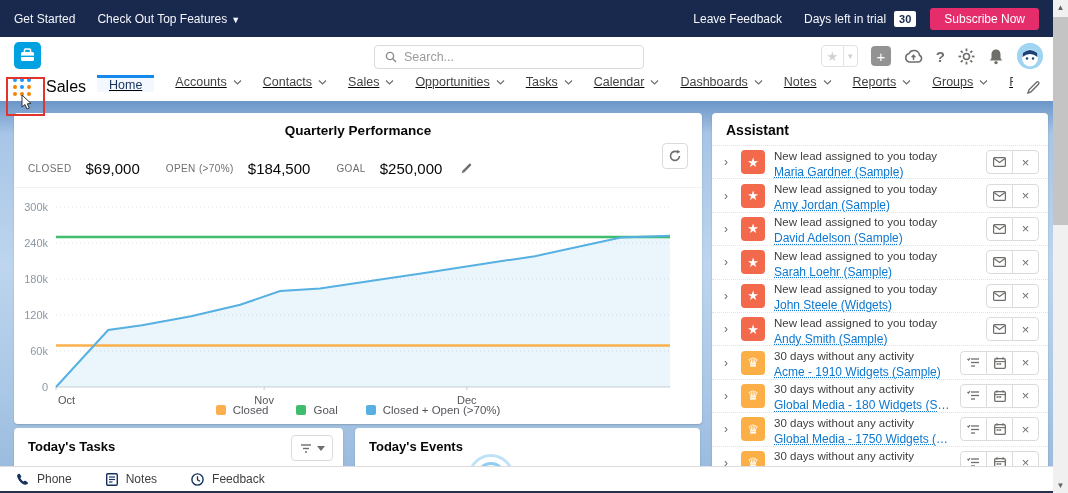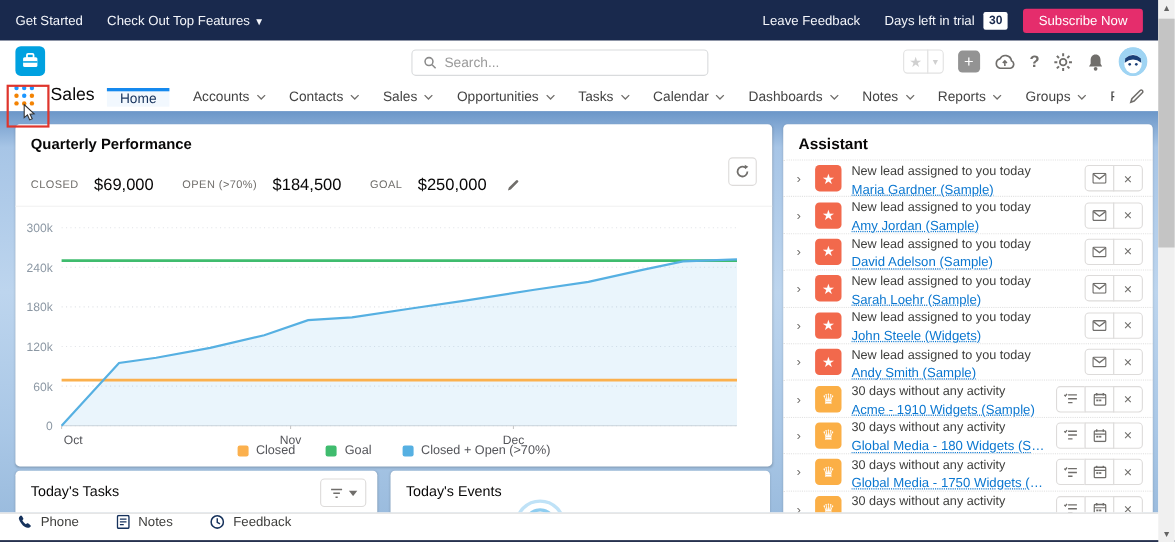--- a/index.html
+++ b/index.html
@@ -38,33 +38,33 @@
             display:flex; align-items:center; justify-content:center; }
 
   
   .navrow { position:absolute; left:0; top:75px; width:1053px; height:26px; background:#fff; display:flex; align-items:stretch; }
   .waffle { position:absolute; left:13px; top:3px; width:22px; height:20px; display:grid;
             grid-template-columns:repeat(3,5px); grid-template-rows:repeat(3,5px); gap:2px; cursor:pointer; }
   .waffle i { width:4px; height:4px; border-radius:50%; }
   .annot-box { position:absolute; left:6px; top:77px; width:39px; height:39px; border:2px solid #df352c; z-index:30; pointer-events:none; }
   .cursor-ptr { position:absolute; left:20px; top:94px; z-index:31; pointer-events:none; }
   .app-name { position:absolute; left:46px; top:3px; font-size:16px; color:#080707; }
-  .tabs { position:absolute; left:97px; right:40px; top:0; height:26px; display:flex; align-items:center; gap:21px; overflow:hidden; }
+  .tabs { position:absolute; left:97px; right:40px; top:0; height:26px; display:flex; align-items:flex-start; gap:21px; overflow:hidden;text-decoration:underline; }
   .tab { display:flex; align-items:center; gap:6px; font-size:12.5px; color:#444; cursor:pointer; white-space:nowrap; }
   .tab.active { background:#f2f8fe; border-top:3px solid #1589ee; padding:0 12px; color:#16325c; }
   .tab svg { flex:none; }
   .nav-pencil { position:absolute; right:12px; top:5px; cursor:pointer; }
 
   
   .content { position:absolute; left:0; top:101px; width:1053px; height:365px; overflow:hidden;
              background:linear-gradient(180deg,#6b96c8 0%, #a7c5e6 9%, #bdd5ee 45%, #a9c7e6 80%, #9bbcde 100%); }
   .card { position:absolute; background:#fff; border-radius:4px; box-shadow:0 1px 2px rgba(0,0,0,.18); }
 
   
-  .qp { left:14px; top:12px; width:688px; height:311px; }
+  .qp { left:14px; top:12px; width:688px; height:311px;text-align:center; }
   .qp-title { font-size:13.5px; font-weight:bold; color:#080707; padding:10px 14px 0; }
   .qp-metrics { display:flex; align-items:center; gap:10px; padding:22px 14px 10px; border-bottom:1px solid #f2f2f2; }
   .m-label { font-size:10px; color:#706e6b; letter-spacing:.4px; }
   .m-value { font-size:15px; color:#080707; margin-left:4px; margin-right:16px; }
   .refresh-btn { position:absolute; right:14px; top:30px; width:26px; height:26px; border:1px solid #dddbda;
                  border-radius:4px; background:#fff; display:flex; align-items:center; justify-content:center; cursor:pointer; }
   .qp-chart { position:absolute; left:4px; top:82px; }
   .qp-legend { position:absolute; left:0; right:0; bottom:8px; display:flex; justify-content:center; gap:28px; }
   .lg-item { display:flex; align-items:center; gap:7px; font-size:11.5px; color:#54555a; }
   .lg-sq { width:10px; height:10px; border-radius:2px; }
@@ -82,32 +82,32 @@
            overflow:hidden; text-overflow:ellipsis; display:block; }
   .as-actions { display:flex; flex:none; }
   .as-btn { width:27px; height:24px; background:#fff; border:1px solid #dddbda; margin-left:-1px;
             display:flex; align-items:center; justify-content:center; color:#706e6b; cursor:pointer; font-size:13px; }
   .as-btn:first-child { border-radius:4px 0 0 4px; margin-left:0; }
   .as-btn:last-child { border-radius:0 4px 4px 0; }
 
   
   .tasks { left:14px; top:327px; width:329px; height:60px; }
   .events { left:355px; top:327px; width:345px; height:60px; }
-  .bc-title { font-size:13px; font-weight:normal; color:#080707; padding:11px 14px 0; }
+  .bc-title { font-size:13px; font-weight:bold; color:#080707; padding:11px 14px 0; }
   .filter-btn { position:absolute; right:10px; top:7px; width:42px; height:26px; border:1px solid #dddbda;
                 border-radius:4px; background:#fff; display:flex; align-items:center; justify-content:center;
                 gap:5px; color:#706e6b; cursor:pointer; }
   .spinner { position:absolute; left:113px; top:26px; width:46px; height:46px; border-radius:50%;
              border:3px solid #bfe2f7; display:flex; align-items:center; justify-content:center; }
   .spinner .s2 { width:30px; height:30px; border-radius:50%; border:3px solid #8ecdf0;
                  display:flex; align-items:center; justify-content:center; }
 
   
   .utilbar { position:absolute; left:0; bottom:2px; width:1053px; height:25px; background:#fff;
-             border-top:1px solid #dcdcdc; display:flex; align-items:flex-start; padding-left:16px; gap:34px; }
+             border-top:1px solid #dcdcdc; display:flex; align-items:center; padding-left:16px; gap:34px; }
   .util-item { display:flex; align-items:center; gap:8px; font-size:12px; color:#3e3e3c; cursor:pointer; }
   .bottom-strip { position:absolute; left:0; bottom:0; width:1068px; height:2px; background:#27324f; }
 
   
   .scrollbar { position:absolute; right:0; top:0; width:15px; height:493px; background:#f0f0f0; }
   .sb-arrow { position:absolute; left:0; width:15px; height:15px; color:#636363; font-size:8px;
               display:flex; align-items:center; justify-content:center; cursor:pointer; }
   .sb-thumb { position:absolute; left:0; width:15px; top:17px; height:208px; background:#c4c4c4; cursor:pointer; }
 </style>
 </head>

